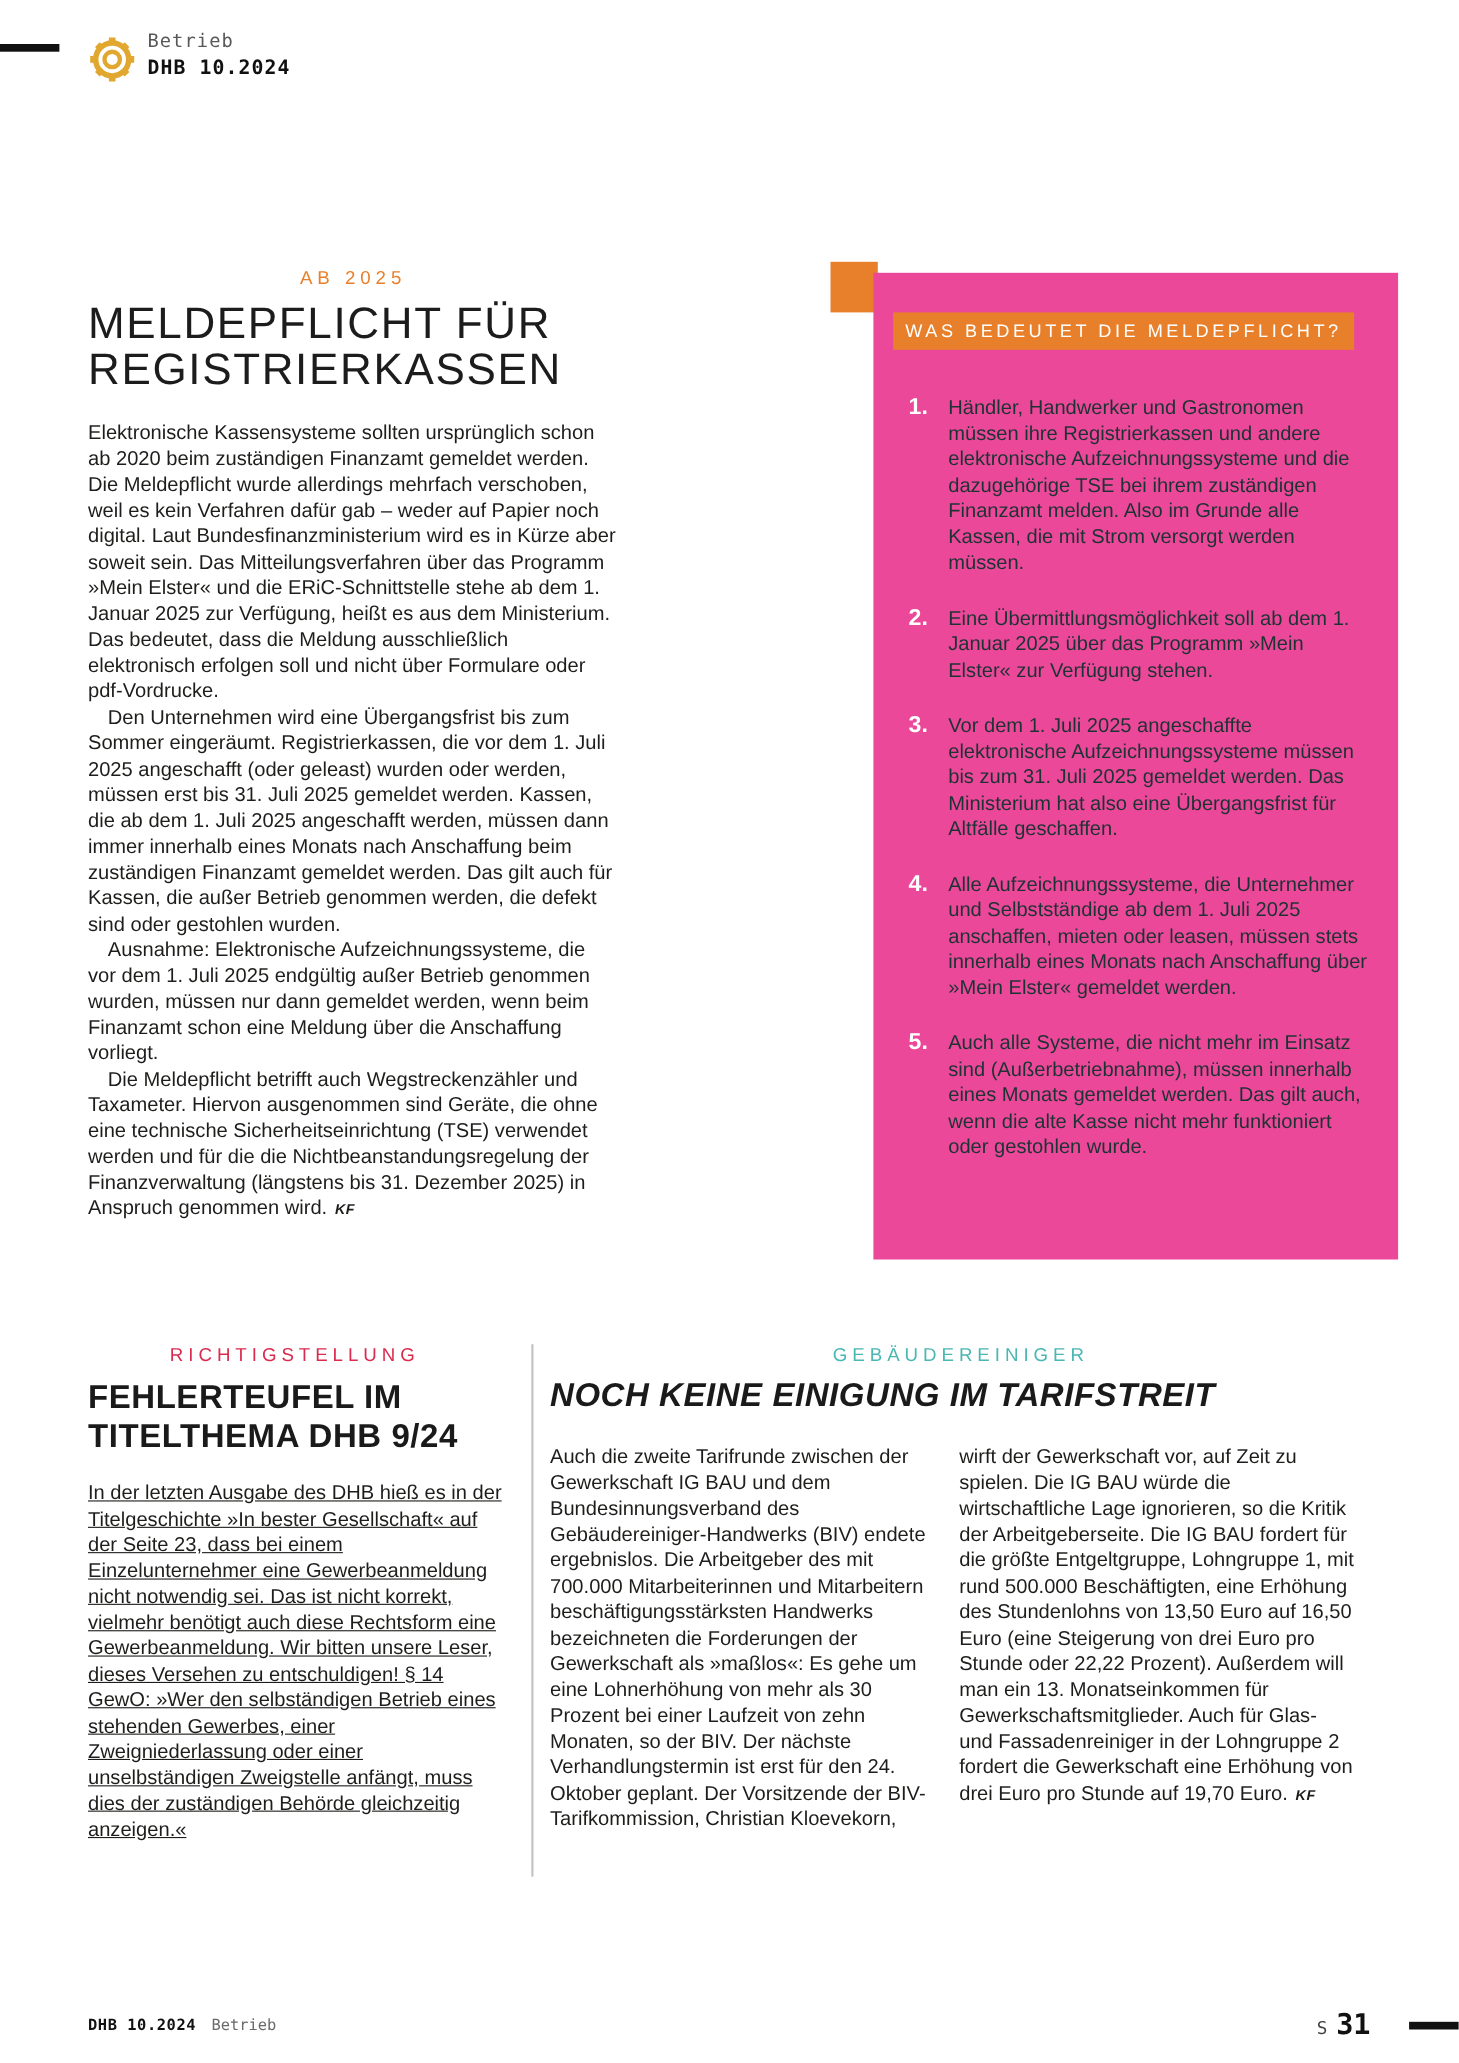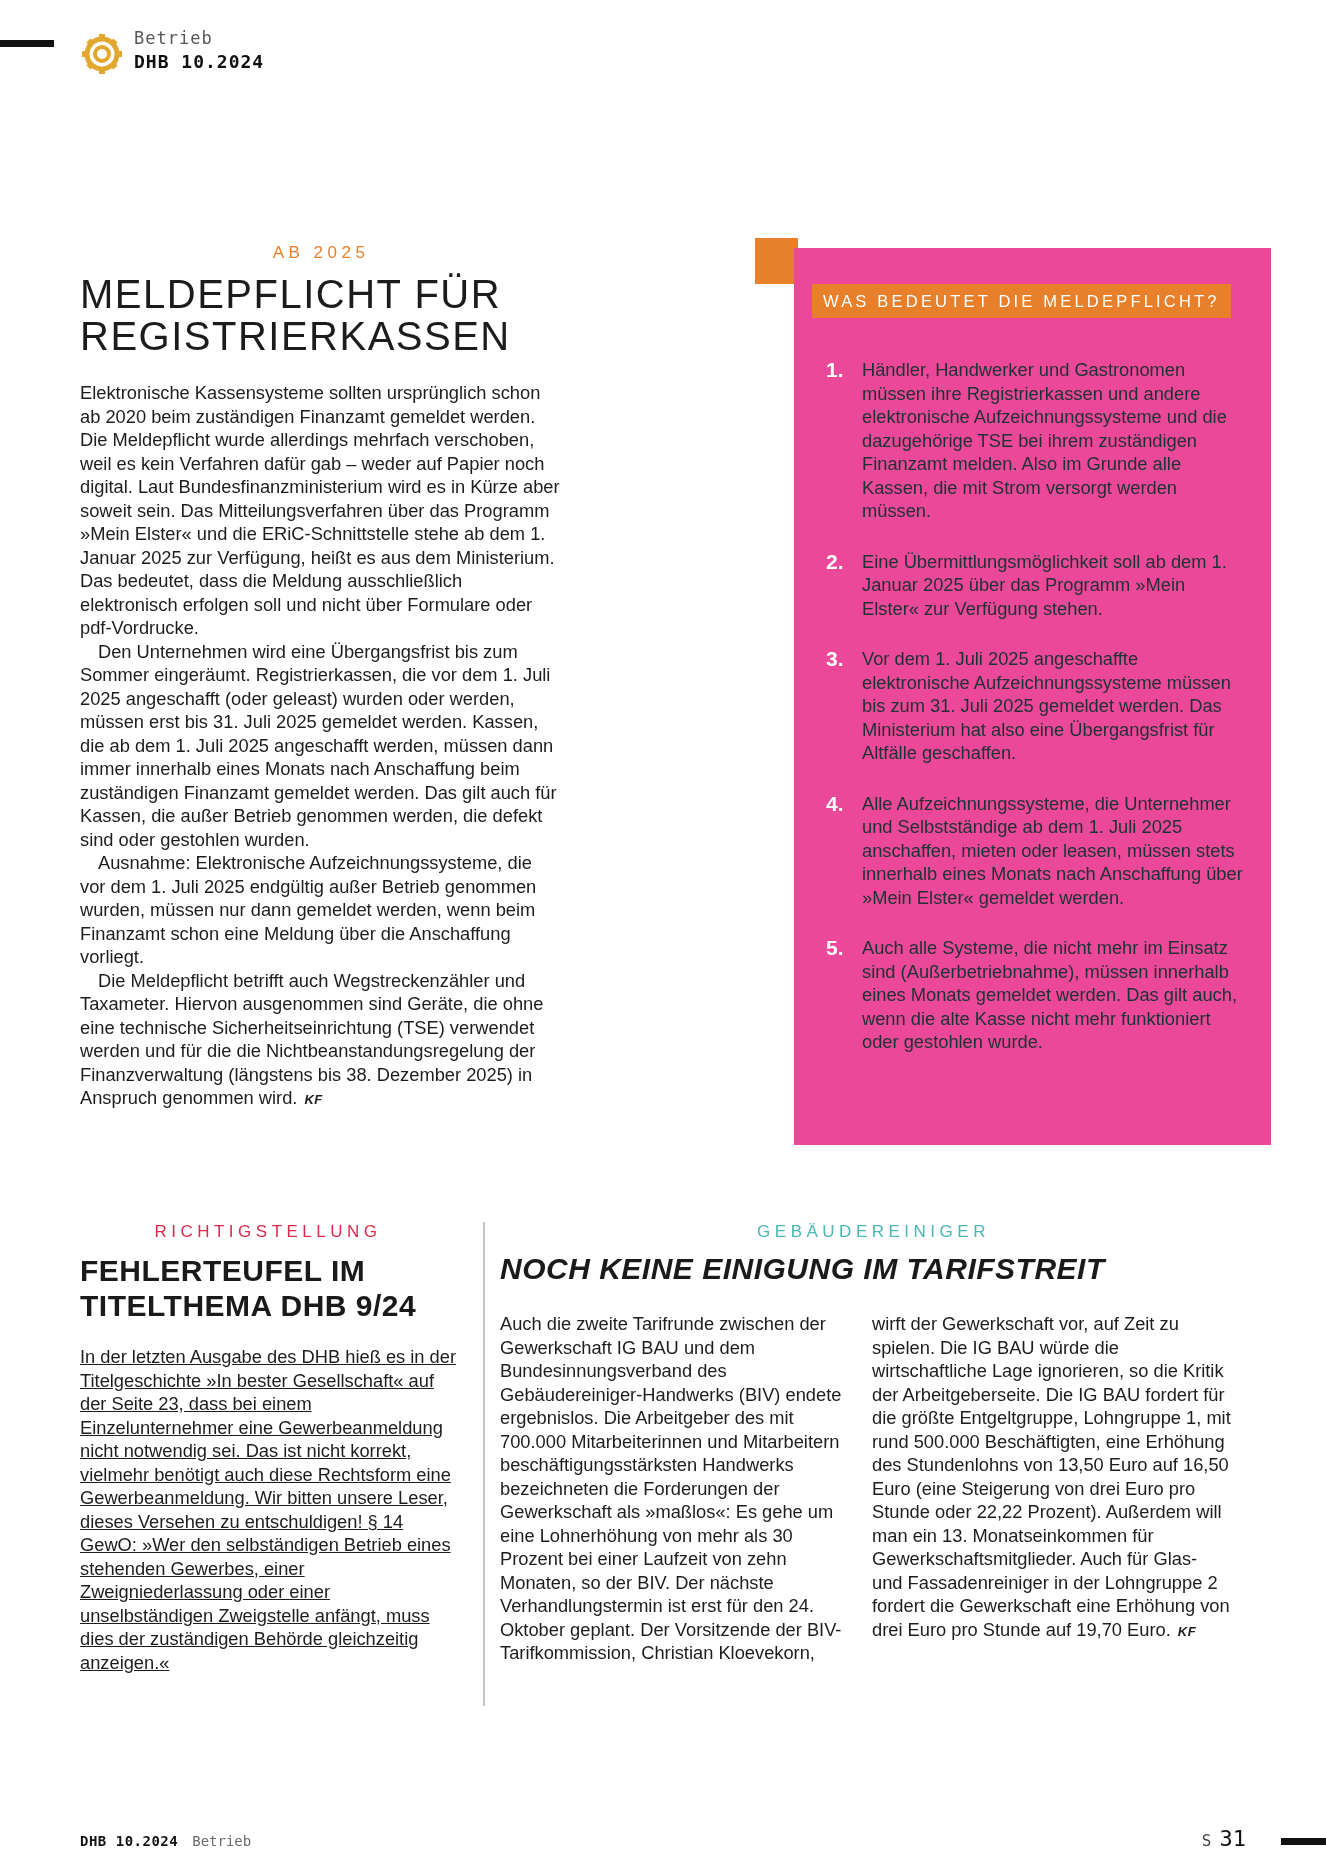--- a/index.html
+++ b/index.html
@@ -57,21 +57,21 @@
   .tarif-headline { margin-top:10px; font-weight:bold; color:#1a1a1a; font-size:30px; letter-spacing:0.5px;font-style:italic; }
   .tarif-cols { margin-top:26px; display:flex; gap:12px; }
   .tarif-col { width:360px; }
 
   
   .footer-left { left:80px; top:1833px; font-family:"DejaVu Sans Mono", monospace; font-size:14px; display:flex; gap:14px; align-items:baseline; }
   .footer-issue { font-weight:bold; color:#111; letter-spacing:0.5px; }
   .footer-cat { color:#6a6a6a; }
   .footer-right { left:1150px; top:1826px; width:96px; display:flex; gap:8px; align-items:baseline; justify-content:flex-end; }
   .footer-s { font-size:16px; color:#444; font-family:"DejaVu Sans Mono", monospace; }
-  .footer-num { font-size:22px; font-weight:normal; color:#111; font-family:"DejaVu Sans Mono", monospace; }
+  .footer-num { font-size:26px; font-weight:bold; color:#111; font-family:"DejaVu Sans Mono", monospace; }
   .footer-bar { left:1281px; top:1838px; width:45px; height:7px; background:#111; }
 </style>
 </head>
 <body>
 
 <div class="abs corner-bar"></div>
 
 <div class="abs brand">
   <svg class="gear-svg" viewBox="0 0 44 52">
     <g stroke="#e2a72e" fill="none">
@@ -98,21 +98,21 @@
 <div class="abs main-article">
   <div class="kicker orange">AB 2025</div>
   <h1 class="main-headline">
     <span>MELDEPFLICHT FÜR</span><br>
     <span>REGISTRIERKASSEN</span>
   </h1>
   <div class="main-body">
     <p>Elektronische Kassensysteme sollten ursprünglich schon ab 2020 beim zuständigen Finanzamt gemeldet werden. Die Meldepflicht wurde allerdings mehrfach verschoben, weil es kein Verfahren dafür gab – weder auf Papier noch digital. Laut Bundesfinanzministerium wird es in Kürze aber soweit sein. Das Mitteilungsverfahren über das Programm »Mein Elster« und die ERiC-Schnittstelle stehe ab dem 1. Januar 2025 zur Verfügung, heißt es aus dem Ministerium. Das bedeutet, dass die Meldung ausschließlich elektronisch erfolgen soll und nicht über Formulare oder pdf-Vordrucke.</p>
     <p class="indent">Den Unternehmen wird eine Übergangsfrist bis zum Sommer eingeräumt. Registrierkassen, die vor dem 1. Juli 2025 angeschafft (oder geleast) wurden oder werden, müssen erst bis 31. Juli 2025 gemeldet werden. Kassen, die ab dem 1. Juli 2025 angeschafft werden, müssen dann immer innerhalb eines Monats nach Anschaffung beim zuständigen Finanzamt gemeldet werden. Das gilt auch für Kassen, die außer Betrieb genommen werden, die defekt sind oder gestohlen wurden.</p>
     <p class="indent">Ausnahme: Elektronische Aufzeichnungssysteme, die vor dem 1. Juli 2025 endgültig außer Betrieb genommen wurden, müssen nur dann gemeldet werden, wenn beim Finanzamt schon eine Meldung über die Anschaffung vorliegt.</p>
-    <p class="indent"><span>Die Meldepflicht betrifft auch Wegstreckenzähler und Taxameter. Hiervon ausgenommen sind Geräte, die ohne eine technische Sicherheitseinrichtung (TSE) verwendet werden und für die die Nichtbeanstandungsregelung der Finanzverwaltung (längstens bis 38. Dezember 2025) in Anspruch genommen wird.</span><span class="author">KF</span></p>
+    <p class="indent"><span>Die Meldepflicht betrifft auch Wegstreckenzähler und Taxameter. Hiervon ausgenommen sind Geräte, die ohne eine technische Sicherheitseinrichtung (TSE) verwendet werden und für die die Nichtbeanstandungsregelung der Finanzverwaltung (längstens bis 31. Dezember 2025) in Anspruch genommen wird.</span><span class="author">KF</span></p>
   </div>
 </div>
 
 <div class="abs infobox-corner"></div>
 <div class="abs infobox">
   <div class="infobox-title">WAS BEDEUTET DIE MELDEPFLICHT?</div>
   <div class="ib-list">
     <div class="ib-item">
       <span class="ib-num">1.</span>
       <p>Händler, Handwerker und Gastronomen müssen ihre Registrierkassen und andere elektronische Aufzeichnungssysteme und die dazugehörige TSE bei ihrem zuständigen Finanzamt melden. Also im Grunde alle Kassen, die mit Strom versorgt werden müssen.</p>

